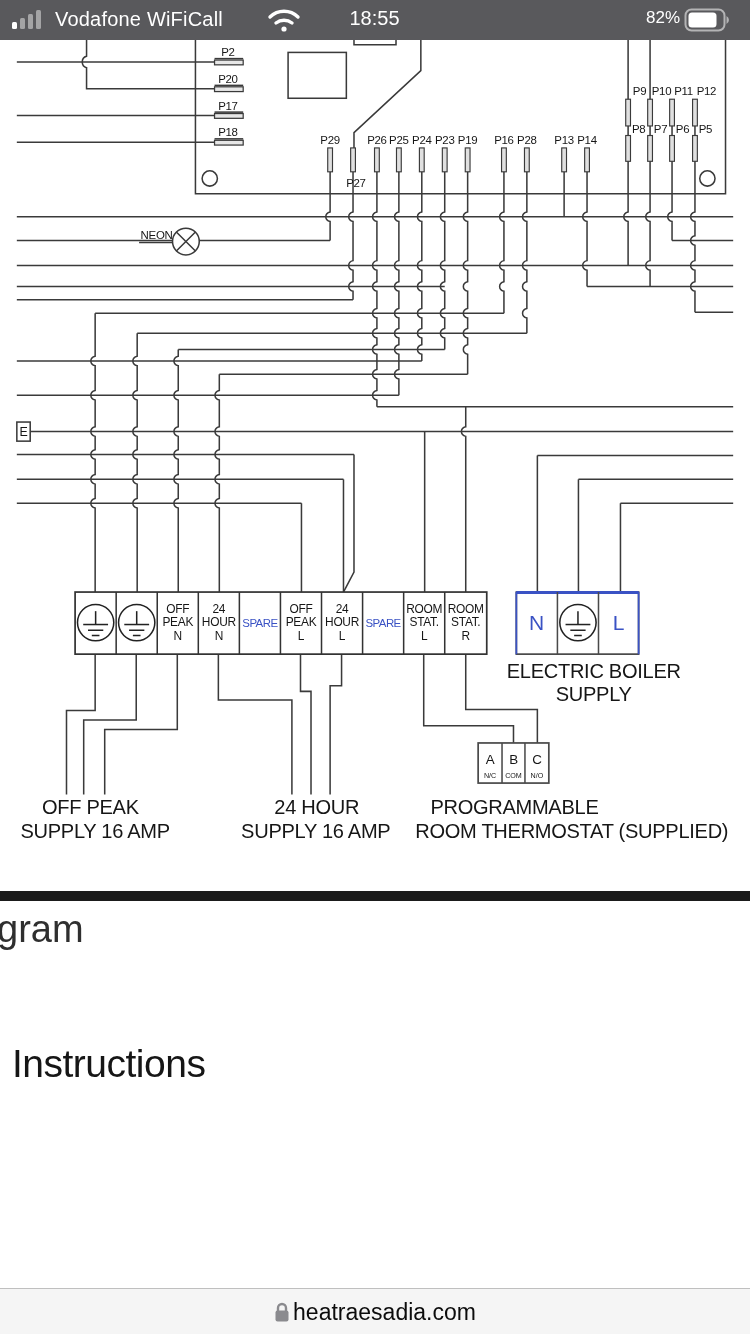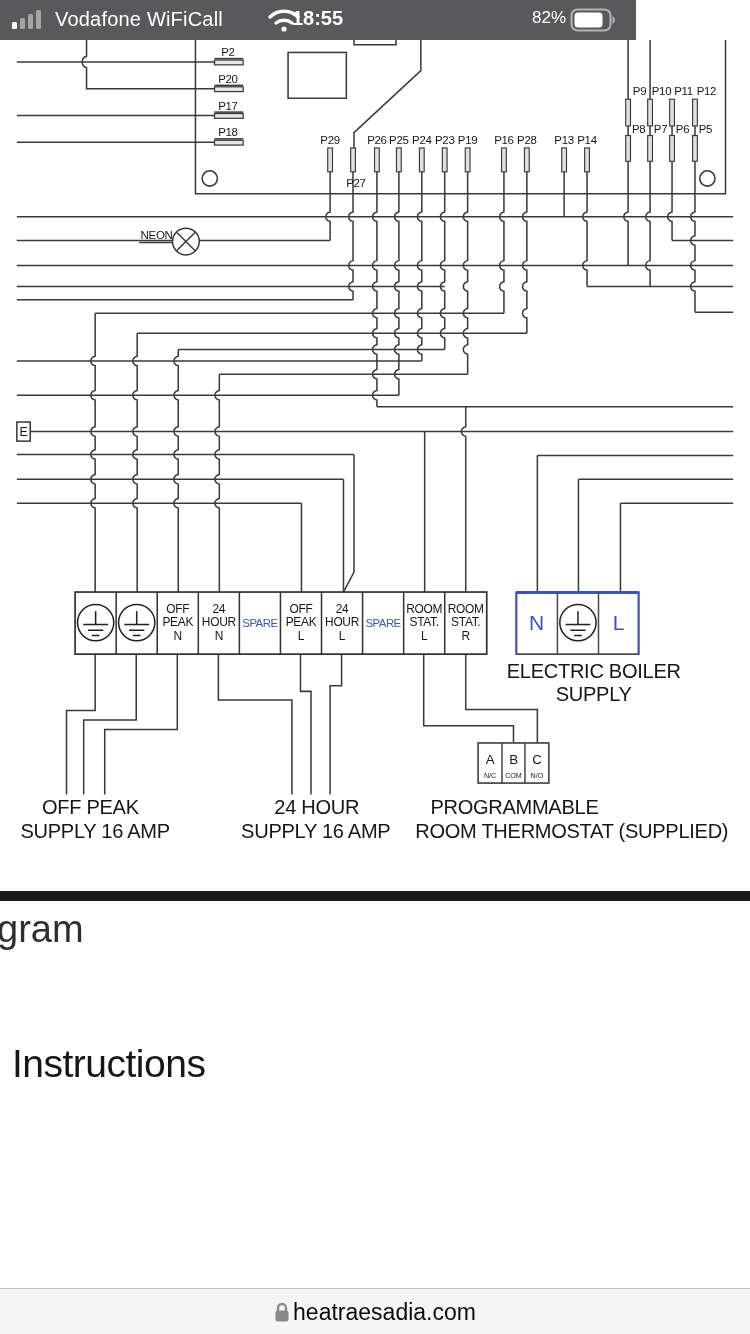--- a/index.html
+++ b/index.html
@@ -2,24 +2,24 @@
 <html><head>
 <meta charset="utf-8">
 <style>
   html,body{margin:0;padding:0;}
   body{
     width:750px;height:1334px;position:relative;background:#ffffff;
     font-family:"Liberation Sans",sans-serif;overflow:hidden;
   }
   
   .status-bar{
-    position:absolute;left:0;top:0;width:636px;height:40px;background:#59595c;color:#fff;
+    position:absolute;left:0;top:0;width:750px;height:40px;background:#59595c;color:#fff;
   }
   .status-bar .carrier{position:absolute;left:55px;top:8px;font-size:20px;letter-spacing:.2px;}
-  .status-bar .clock{position:absolute;left:0;right:1px;top:7px;text-align:center;font-size:20px;font-weight:700;}
+  .status-bar .clock{position:absolute;left:0;right:1px;top:7px;text-align:center;font-size:20px;font-weight:400;}
   .status-bar .batt-pct{position:absolute;right:70px;top:8px;font-size:17px;margin-left:40px;}
   
   .diagram-wrap{position:absolute;left:0;top:40px;width:750px;height:675px;background:#fff;}
   
   .black-divider{position:absolute;left:0;top:891px;width:750px;height:10px;background:#1b1b1b;}
   .partial-heading{position:absolute;left:-3px;top:908px;font-size:38px;color:#2f2f2f;}
   .instructions-heading{position:absolute;left:12px;top:1042px;font-size:39px;color:#161616;letter-spacing:-.5px;}
   
   .browser-bar{
     position:absolute;left:0;top:1288px;width:750px;height:46px;background:#f5f5f5;

